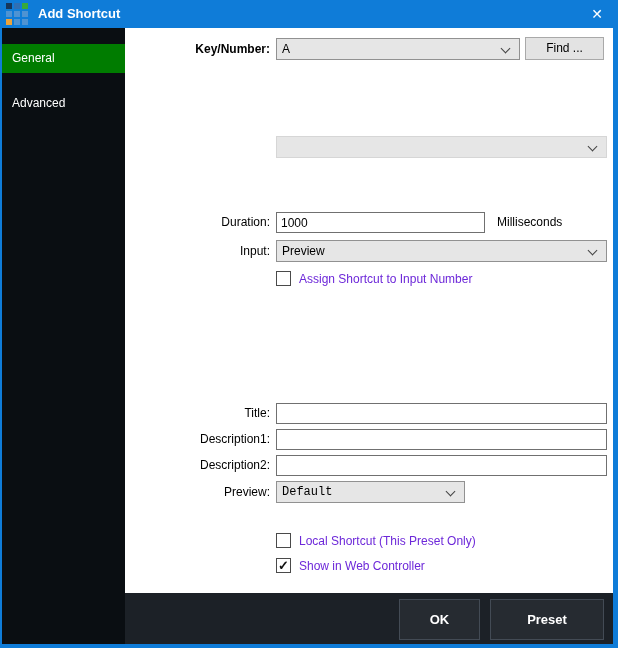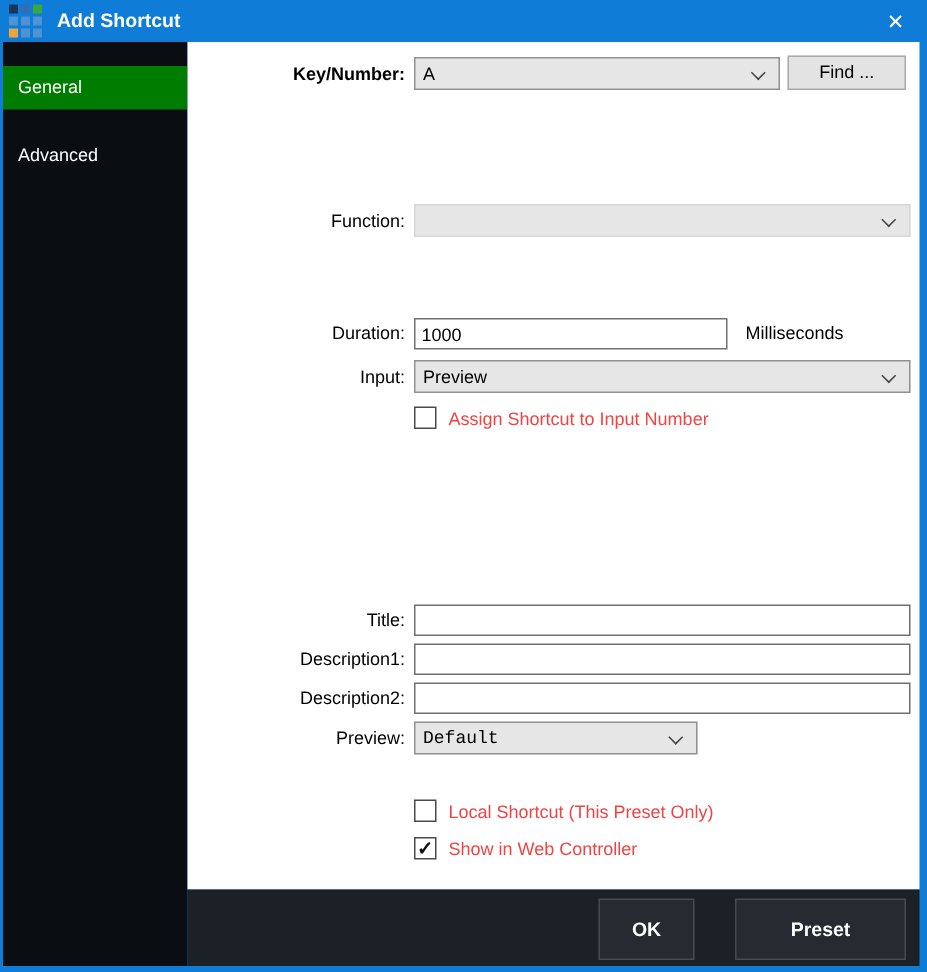--- a/index.html
+++ b/index.html
@@ -131,21 +131,21 @@
   }
   .chkbox {
     width: 15px; height: 15px;
     border: 1px solid #4a4a4a;
     background: #ffffff;
     font-size: 13px; line-height: 13px;
     text-align: center; color: #111;
     font-weight: 600;
     flex: 0 0 auto;
   }
-  .chklabel { margin-left: 8px; font-size: 12px; color: #ef4444; }
+  .chklabel { margin-left: 8px; font-size: 12px; color: #6d28d9; }
 
   
   #kc-label   { top: 10px;  line-height: 22px; font-weight: 700; }
   #kc-combo   { left: 151px; top: 10px;  width: 244px; }
   #find-btn   { left: 400px; top: 9px;   width: 79px; height: 23px; line-height: 21px; }
 
   #fn-label   { top: 108px; line-height: 22px; }
   #fn-combo   { left: 151px; top: 108px; width: 331px; }
 
   #dur-label  { top: 184px; line-height: 21px; }
@@ -177,21 +177,21 @@
     background: #1c2127;
   }
   .fbtn {
     position: absolute; top: 6px; height: 41px;
     background: #262b31;
     border: 1px solid #434b55;
     color: #ffffff; font-size: 13px; font-weight: 700;
     font-family: "Liberation Sans", sans-serif;
     cursor: pointer;
   }
-  #ok-btn     { left: 274px; width: 64px; }
+  #ok-btn     { left: 274px; width: 81px; }
   #cancel-btn { left: 365px; width: 114px; }
 </style>
 </head>
 <body>
 
 <div id="window">
 
   <div class="titlebar">
     <div class="app-icon">
       <span></span>
@@ -221,21 +221,20 @@
 
   <div class="main">
 
     <div class="flabel" id="kc-label">Key/Number:</div>
     <div class="combo" id="kc-combo">
       <span class="combo-value">A</span>
       <span class="chev"></span>
     </div>
     <button class="winbtn" id="find-btn">Find ...</button>
 
-    <div class="flabel" id="fn-label">Function:</div>
     <div class="combo light-border" id="fn-combo">
       <span class="combo-value"></span>
       <span class="chev"></span>
     </div>
 
     <div class="flabel" id="dur-label">Duration:</div>
     <input class="tinput" id="dur-input" type="text" value="1000" style="">
     <div id="dur-unit">Milliseconds</div>
 
     <div class="flabel" id="in-label">Input:</div>

